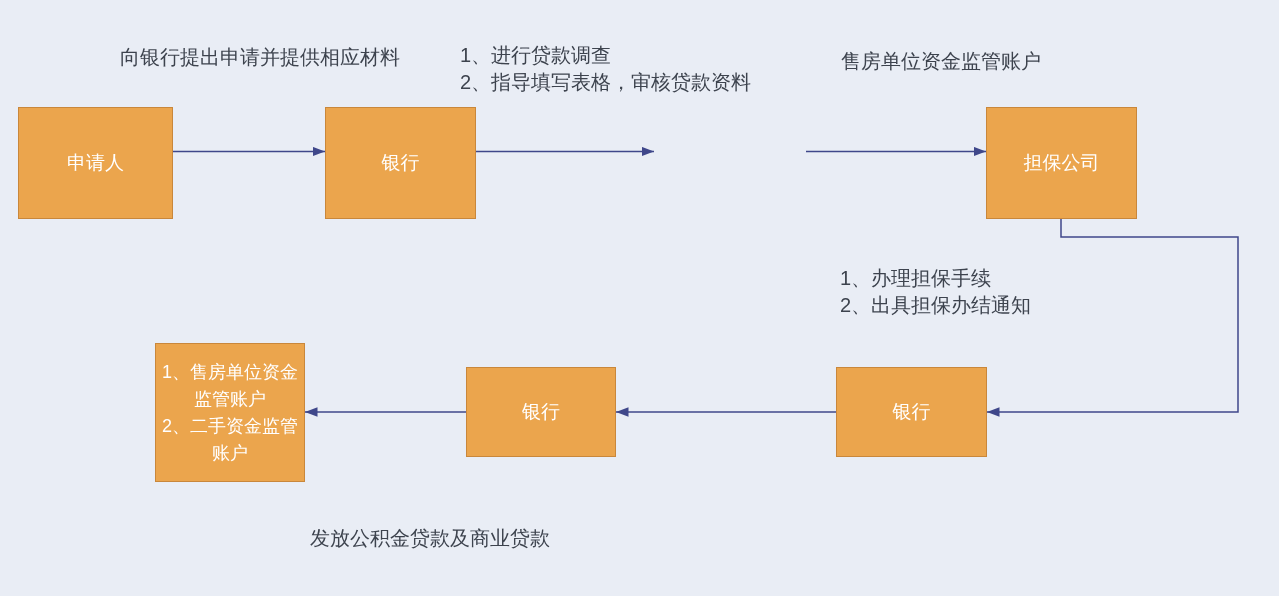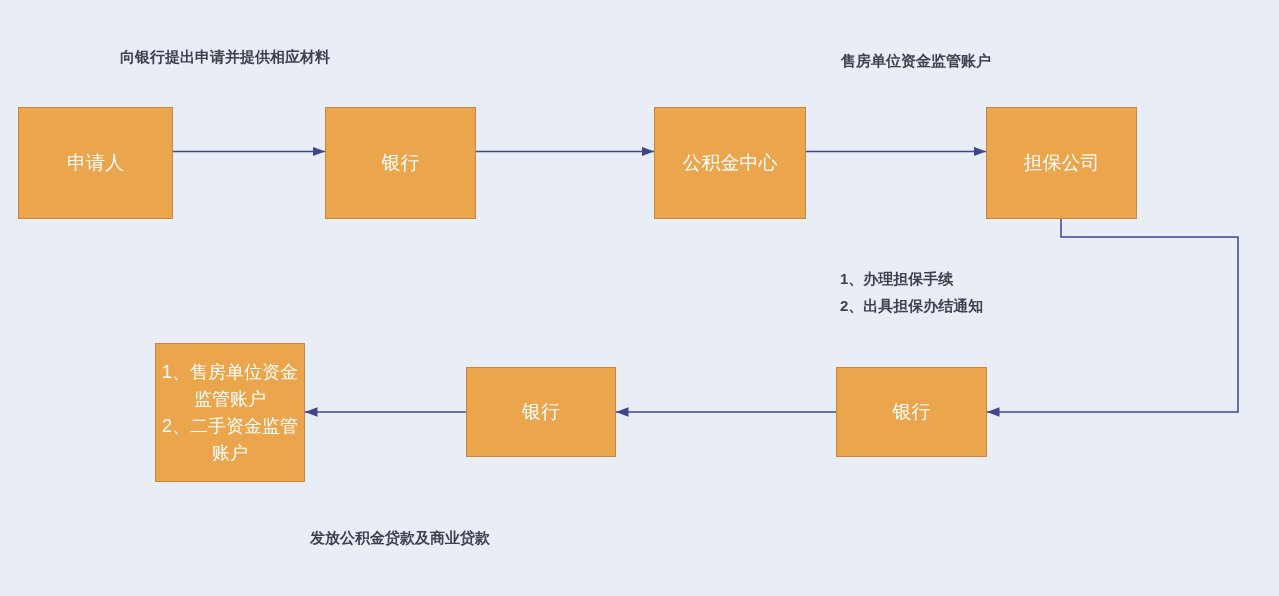--- a/index.html
+++ b/index.html
@@ -62,22 +62,22 @@
     font-size: 18px;
     line-height: 27px;
     flex-direction: column;
     padding: 0 4px;
   }
   .node-accounts .acct-line { width: 100%; text-align: center; }
 
   .flow-label {
     position: absolute;
     color: var(--label-text);
-    font-size: 15px;
-    font-weight: 700;
+    font-size: 20px;
+    font-weight: 400;
     line-height: 27px;
     white-space: nowrap;
   }
   .flow-label.apply        { left: 120px; top: 48px;  line-height: 18px; }
   .flow-label.survey       { left: 460px; top: 42px;  }
   .flow-label.approve-fund { left: 841px; top: 52px;  line-height: 18px; }
   .flow-label.guarantee    { left: 840px; top: 265px; }
   .flow-label.commercial   { left: 678px; top: 516px; line-height: 26px; }
   .flow-label.issue        { left: 310px; top: 529px; line-height: 18px; }
 </style>
@@ -99,41 +99,42 @@
     <path class="connector" d="M836,412 L616,412" marker-end="url(#arrow)"></path>
     <path class="connector" d="M466,412 L305,412" marker-end="url(#arrow)"></path>
   </svg>
 
   <div class="node row1 node-applicant">
     <span>申请人</span>
   </div>
   <div class="node row1 node-bank-top">
     <span>银行</span>
   </div>
-  <div class="node row1 node-fund-center">
-    <span>公积金中心</span>
-  </div>
   <div class="node row1 node-guarantee">
     <span>担保公司</span>
   </div>
 
   <div class="node row2 node-bank-2">
     <span>银行</span>
   </div>
   <div class="node row2 node-bank-3">
     <span>银行</span>
   </div>
   <div class="node node-accounts">
     <div class="acct-line">1、售房单位资金监管账户</div>
     <div class="acct-line">2、二手资金监管账户</div>
   </div>
 
   <div class="flow-label apply">
     <div>向银行提出申请并提供相应材料</div>
   </div>
+  <div class="flow-label survey">
+    <div>1、进行贷款调查</div>
+    <div>2、指导填写表格，审核贷款资料</div>
+  </div>
   <div class="flow-label approve-fund">
     <div>售房单位资金监管账户</div>
   </div>
   <div class="flow-label guarantee">
     <div>1、办理担保手续</div>
     <div>2、出具担保办结通知</div>
   </div>
   <div class="flow-label issue">
     <div>发放公积金贷款及商业贷款</div>
   </div>

